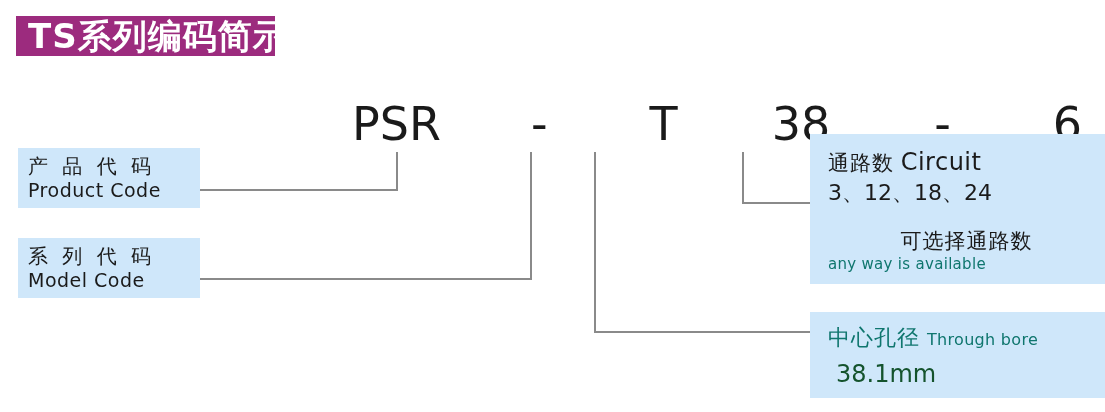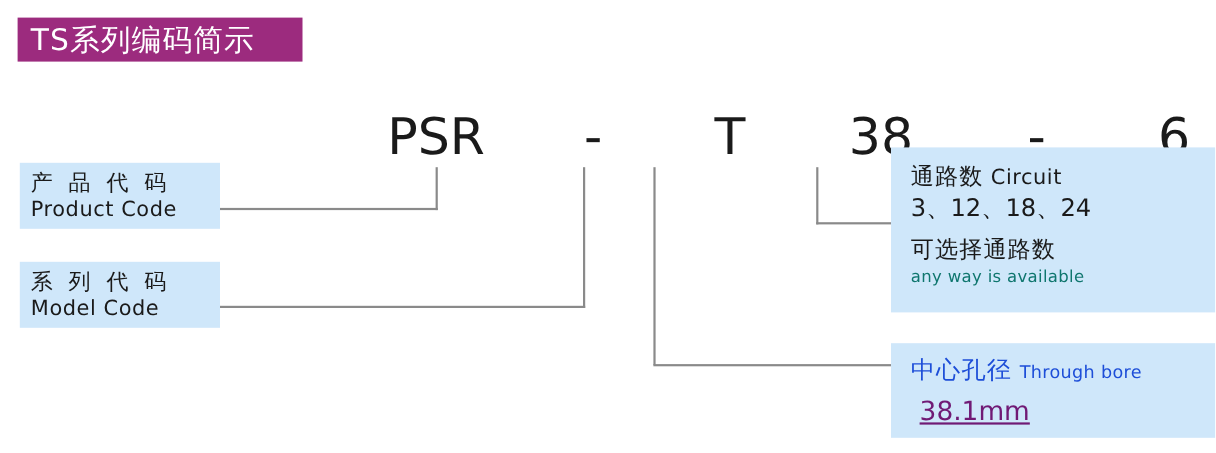--- a/index.html
+++ b/index.html
@@ -26,25 +26,26 @@
     width: 259px;
     height: 40px;
     background: #9C2B7E;
     display: flex;
     align-items: center;
     box-sizing: border-box;
     padding-left: 12px;
   }
   .title-banner .title-text {
     color: #ffffff;
-    font-size: 27px;
+    font-size: 34px;
     letter-spacing: 1px;
     line-height: 1;
     white-space: nowrap;
     font-family: "DejaVu Sans", "Liberation Sans", sans-serif;
+    font-weight: bold;
   }
 
   
   .code-row {
     position: absolute;
     left: 352px;
     top: 96px;
     height: 56px;
     display: flex;
     align-items: center;
@@ -86,39 +87,39 @@
     line-height: 1.2;
     white-space: nowrap;
     letter-spacing: 0.5px;
   }
 
   
   .circ-row1 {
     font-size: 21px; color: #1a1a1a; white-space: nowrap; line-height: 1.35;
   }
   .circ-row1 .cn { letter-spacing: 1px; }
-  .circ-row1 .en { font-size: 19px; letter-spacing: 0.5px; }
+  .circ-row1 .en { font-size: 24px; letter-spacing: 0.5px; }
   .circ-row2 {
     font-size: 22px; color: #1a1a1a; white-space: nowrap; line-height: 1.35;
     letter-spacing: 0px;
   }
   .circ-row3 {
     font-size: 21px; color: #1a1a1a; white-space: nowrap; line-height: 1.3;
-    letter-spacing: 1px; margin-top: 10px;
+    letter-spacing: 1px; margin-top: 20px; text-align: center;
   }
   .circ-row4 {
     font-size: 15px; color: #0f766e; white-space: nowrap; line-height: 1.2;
     letter-spacing: 0.3px;
   }
 
   
-  .bore-row1 { font-size: 22px; color: #1d4ed8; white-space: nowrap; line-height: 1.3; }
+  .bore-row1 { font-size: 22px; color: #0f766e; white-space: nowrap; line-height: 1.3; }
   .bore-row1 .cn { letter-spacing: 1px; }
   .bore-row1 .en { font-size: 16px; letter-spacing: 0.3px; }
-  .bore-row2 { font-size: 24px; color: #701a75; white-space: nowrap; line-height: 1.3; margin-top: 6px; padding-left: 8px; text-decoration: underline; }
+  .bore-row2 { font-size: 24px; color: #14532d; white-space: nowrap; line-height: 1.3; margin-top: 6px; padding-left: 8px; }
 
   
   .ln {
     position: absolute;
     background: #8a8a8a;
   }
   .ln-h { height: 2px; }
   .ln-v { width: 2px; }
 </style>
 </head>

